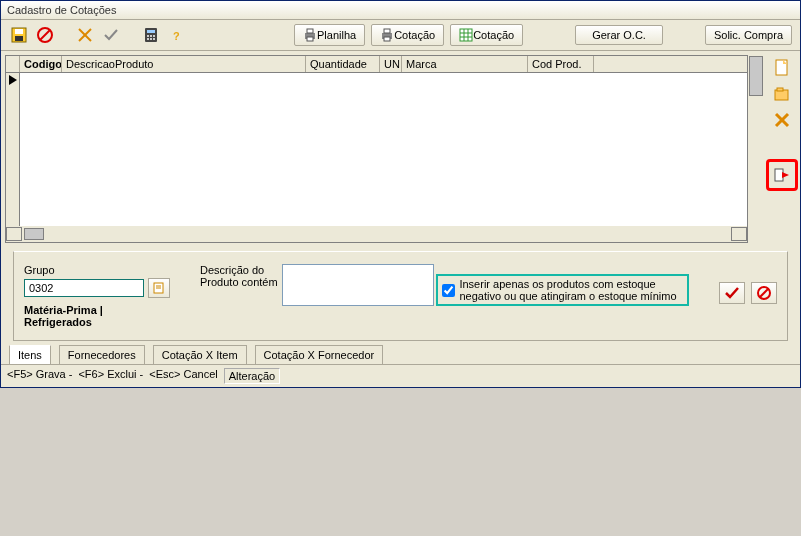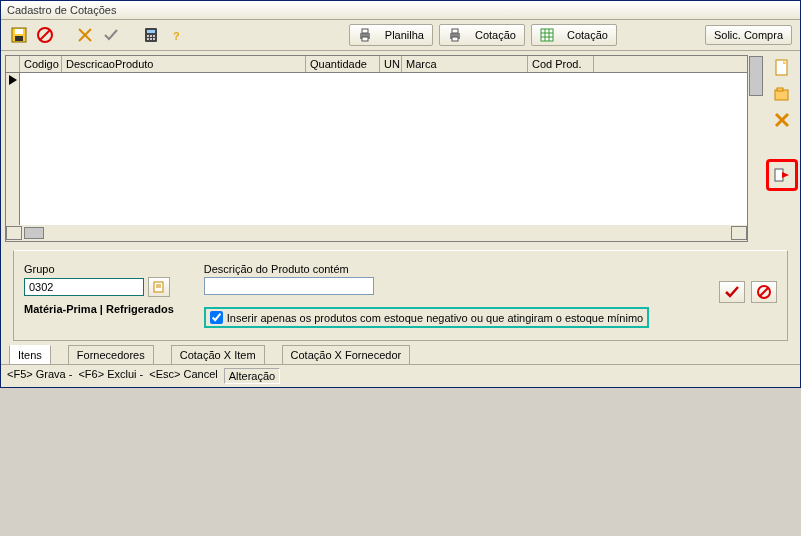--- a/index.html
+++ b/index.html
@@ -2,28 +2,28 @@
 <html><head>
   <meta charset="utf-8">
   <style>
     * { box-sizing: border-box; margin: 0; padding: 0; font-family: Tahoma, sans-serif; font-size: 11px; }
     body { background: #d4d0c8; width: 801px; height: 536px; overflow: hidden; }
     .window { width: 801px; height: 388px; border: 1px solid #0a246a; background: #ece9d8; display: flex; flex-direction: column; }
     .titlebar { background: linear-gradient(to bottom, #fff, #ece9d8); padding: 3px 6px; color: #333; border-bottom: 1px solid #aca899; }
     .toolbar { display: flex; align-items: center; padding: 4px 8px; gap: 6px; border-bottom: 1px solid #aca899; background: #ece9d8; }
     .toolbar .spacer { flex: 1; }
     .tbicon { width: 20px; height: 20px; display: inline-flex; align-items: center; justify-content: center; cursor: pointer; }
-    .btn { border: 1px solid #aca899; background: linear-gradient(to bottom, #fff, #ece9d8); padding: 3px 8px; display: inline-flex; align-items: center; gap: 13px; cursor: pointer; border-radius: 2px; }
+    .btn { border: 1px solid #aca899; background: linear-gradient(to bottom, #fff, #ece9d8); padding: 3px 8px; display: inline-flex; align-items: center; gap: 0; cursor: pointer; border-radius: 2px; }
     .content-area { display: flex; flex: 1; padding: 4px; gap: 4px; min-height: 0; }
     .left-panel { flex: 1; display: flex; flex-direction: column; min-height: 0; background: #ece9d8; }
     .grid-container { flex: 1; display: flex; flex-direction: column; border: 1px solid #808080; background: #fff; min-height: 0; position: relative; }
     .grid-header { display: flex; background: #ece9d8; border-bottom: 1px solid #808080; }
     .grid-header div { border-right: 1px solid #aca899; padding: 2px 4px; overflow: hidden; white-space: nowrap; }
     .row-indicator { width: 14px; background: #ece9d8; border-right: 1px solid #808080; }
-    .col-codigo { width: 42px; }
+    .col-codigo { width: 42px; font-weight: bold; }
     .col-desc { width: 244px; }
     .col-qtd { width: 74px; }
     .col-un { width: 22px; }
     .col-marca { width: 126px; }
     .col-codprod { width: 66px; }
     .col-obs { flex: 1; }
     .grid-body { flex: 1; background: #fff; display: flex; }
     .grid-row-ind { width: 14px; background: #ece9d8; border-right: 1px solid #808080; display: flex; align-items: flex-start; justify-content: center; padding-top: 2px; }
     .vscroll { width: 16px; background: #ece9d8; }
     .vscroll-thumb { width: 14px; height: 40px; background: #c8c8c8; border: 1px solid #808080; margin: 1px auto; }
@@ -32,28 +32,28 @@
     .hscroll-thumb { width: 20px; height: 12px; background: #c8c8c8; border: 1px solid #808080; margin-left: 2px; }
     .right-panel { width: 28px; display: flex; flex-direction: column; gap: 4px; align-items: center; padding-top: 2px; }
     .side-icon { width: 22px; height: 22px; display: flex; align-items: center; justify-content: center; cursor: pointer; }
     .side-highlight { border: 3px solid #f00; border-radius: 4px; padding: 2px; }
     .filter-panel { border: 1px solid #aca899; border-top: 1px solid #fff; padding: 12px 10px; background: #ece9d8; display: flex; gap: 30px; align-items: flex-start; margin: 4px 12px; }
     .grupo-block { display: flex; flex-direction: column; gap: 2px; }
     .grupo-input-row { display: flex; align-items: center; gap: 4px; }
     .grupo-input { width: 120px; border: 1px solid #0f766e; padding: 2px 4px; background: #fff; }
     .search-btn { width: 22px; height: 20px; border: 1px solid #aca899; background: linear-gradient(to bottom,#fff,#ece9d8); display: flex; align-items: center; justify-content: center; cursor: pointer; }
     .grupo-label-val { font-weight: bold; margin-top: 4px; }
-    .desc-block { display: flex; flex-direction: column; gap: 2px; }
+    .desc-block { display: flex; gap: 2px; }
     .desc-input { width: 170px; border: 1px solid #7f9db9; padding: 2px 4px; background: #fff; }
     .checkbox-row { display: flex; align-items: center; gap: 4px; margin-top: 10px; border: 2px solid #14b8a6; padding: 2px 4px; width: fit-content; }
     .checkbox-row input[type=checkbox] { margin: 0; }
     .filter-actions { display: flex; gap: 6px; align-items: center; margin-top: 18px; margin-left: auto; }
     .action-btn { width: 26px; height: 22px; border: 1px solid #aca899; background: linear-gradient(to bottom,#fff,#ece9d8); display: flex; align-items: center; justify-content: center; cursor: pointer; }
     .tabs-row { display: flex; padding: 0 8px; }
-    .tab { border: 1px solid #aca899; border-bottom: none; background: #ece9d8; padding: 3px 8px; margin-right: 17px; cursor: pointer; }
+    .tab { border: 1px solid #aca899; border-bottom: none; background: #ece9d8; padding: 3px 8px; margin-right: 8px; cursor: pointer; }
     .tab.active { background: #fff; font-weight: normal; border-top: 1px solid #fff; }
     .statusbar { border-top: 1px solid #aca899; padding: 3px 6px; background: #ece9d8; display: flex; gap: 6px; font-size: 11px; }
     .status-cell { border: 1px inset #fff; padding: 1px 4px; }
   </style>
 </head>
 <body>
 
 <div class="window">
   <div class="titlebar">
     <span>Cadastro de Cotações</span>
@@ -124,20 +124,23 @@
       <svg width="14" height="14">
           <rect x="1" y="1" width="12" height="12" fill="#fff" stroke="#393"></rect>
           <line x1="1" y1="5" x2="13" y2="5" stroke="#393"></line>
           <line x1="1" y1="9" x2="13" y2="9" stroke="#393"></line>
           <line x1="5" y1="1" x2="5" y2="13" stroke="#393"></line>
           <line x1="9" y1="1" x2="9" y2="13" stroke="#393"></line>
         </svg>
       <span>Cotação</span>
     </button>
     <span style="width:40px"></span>
+    <button class="btn" style="padding:3px 16px">
+      <span>Gerar O.C.</span>
+    </button>
     <span style="width:30px"></span>
     <button class="btn">
       <span>Solic. Compra</span>
     </button>
   </div>
 
   <div class="content-area">
     <div class="left-panel">
       <div style="flex:1; display:flex; min-height:0;">
         <div class="grid-container">

